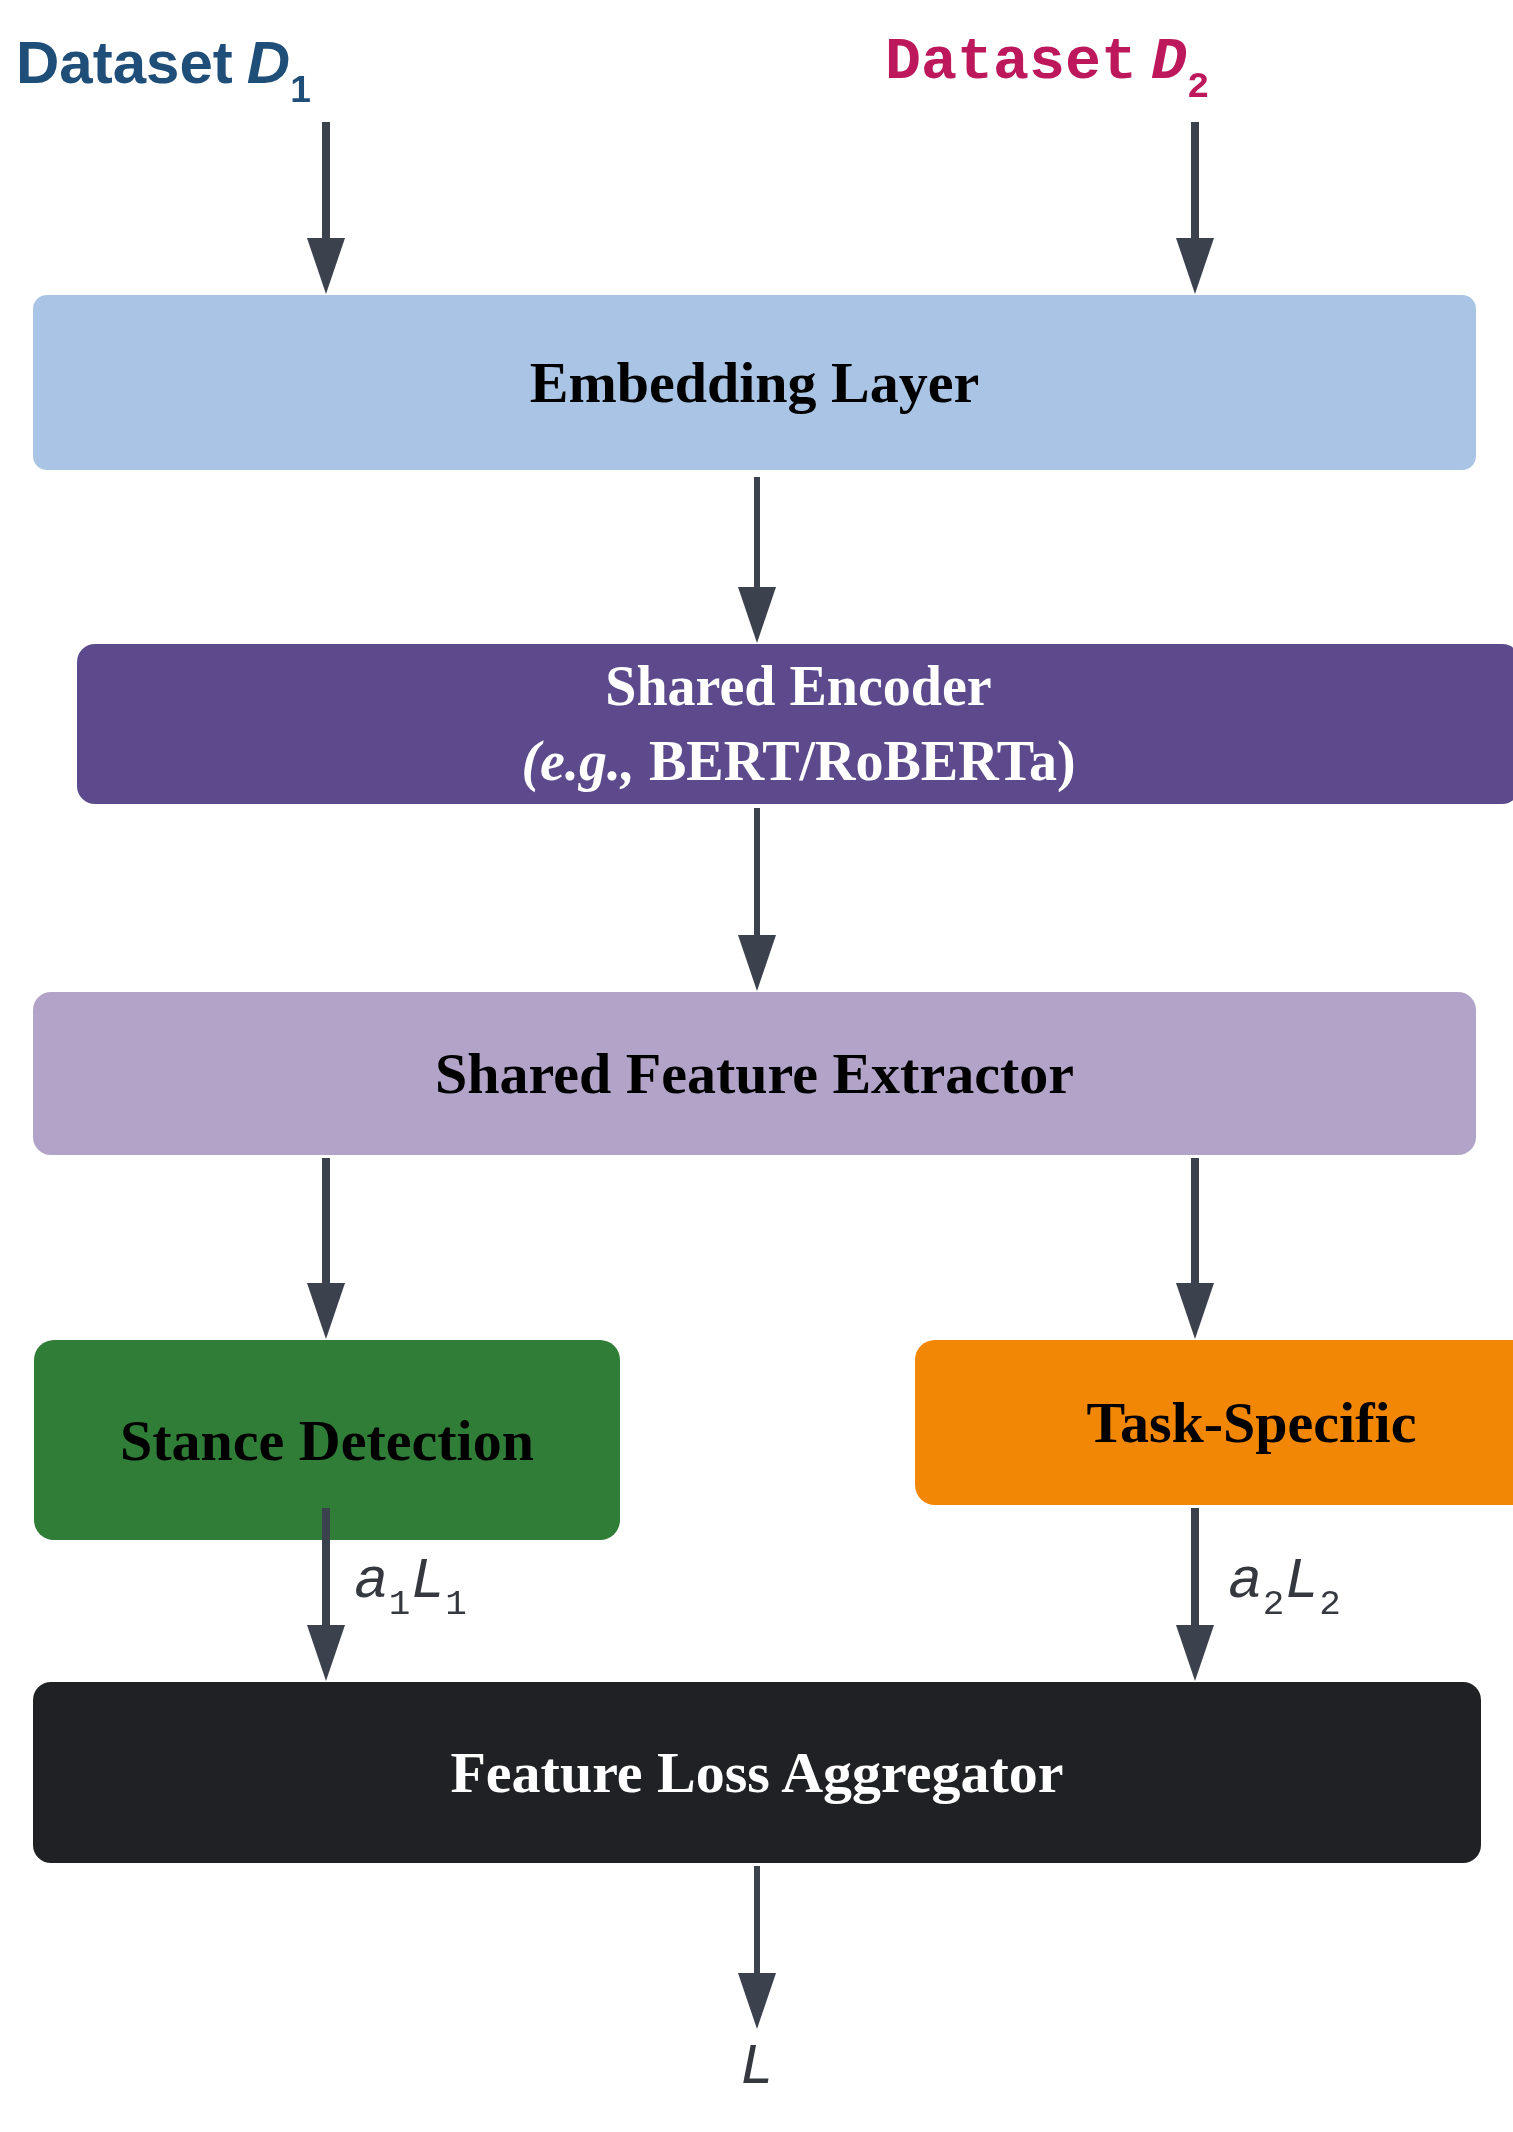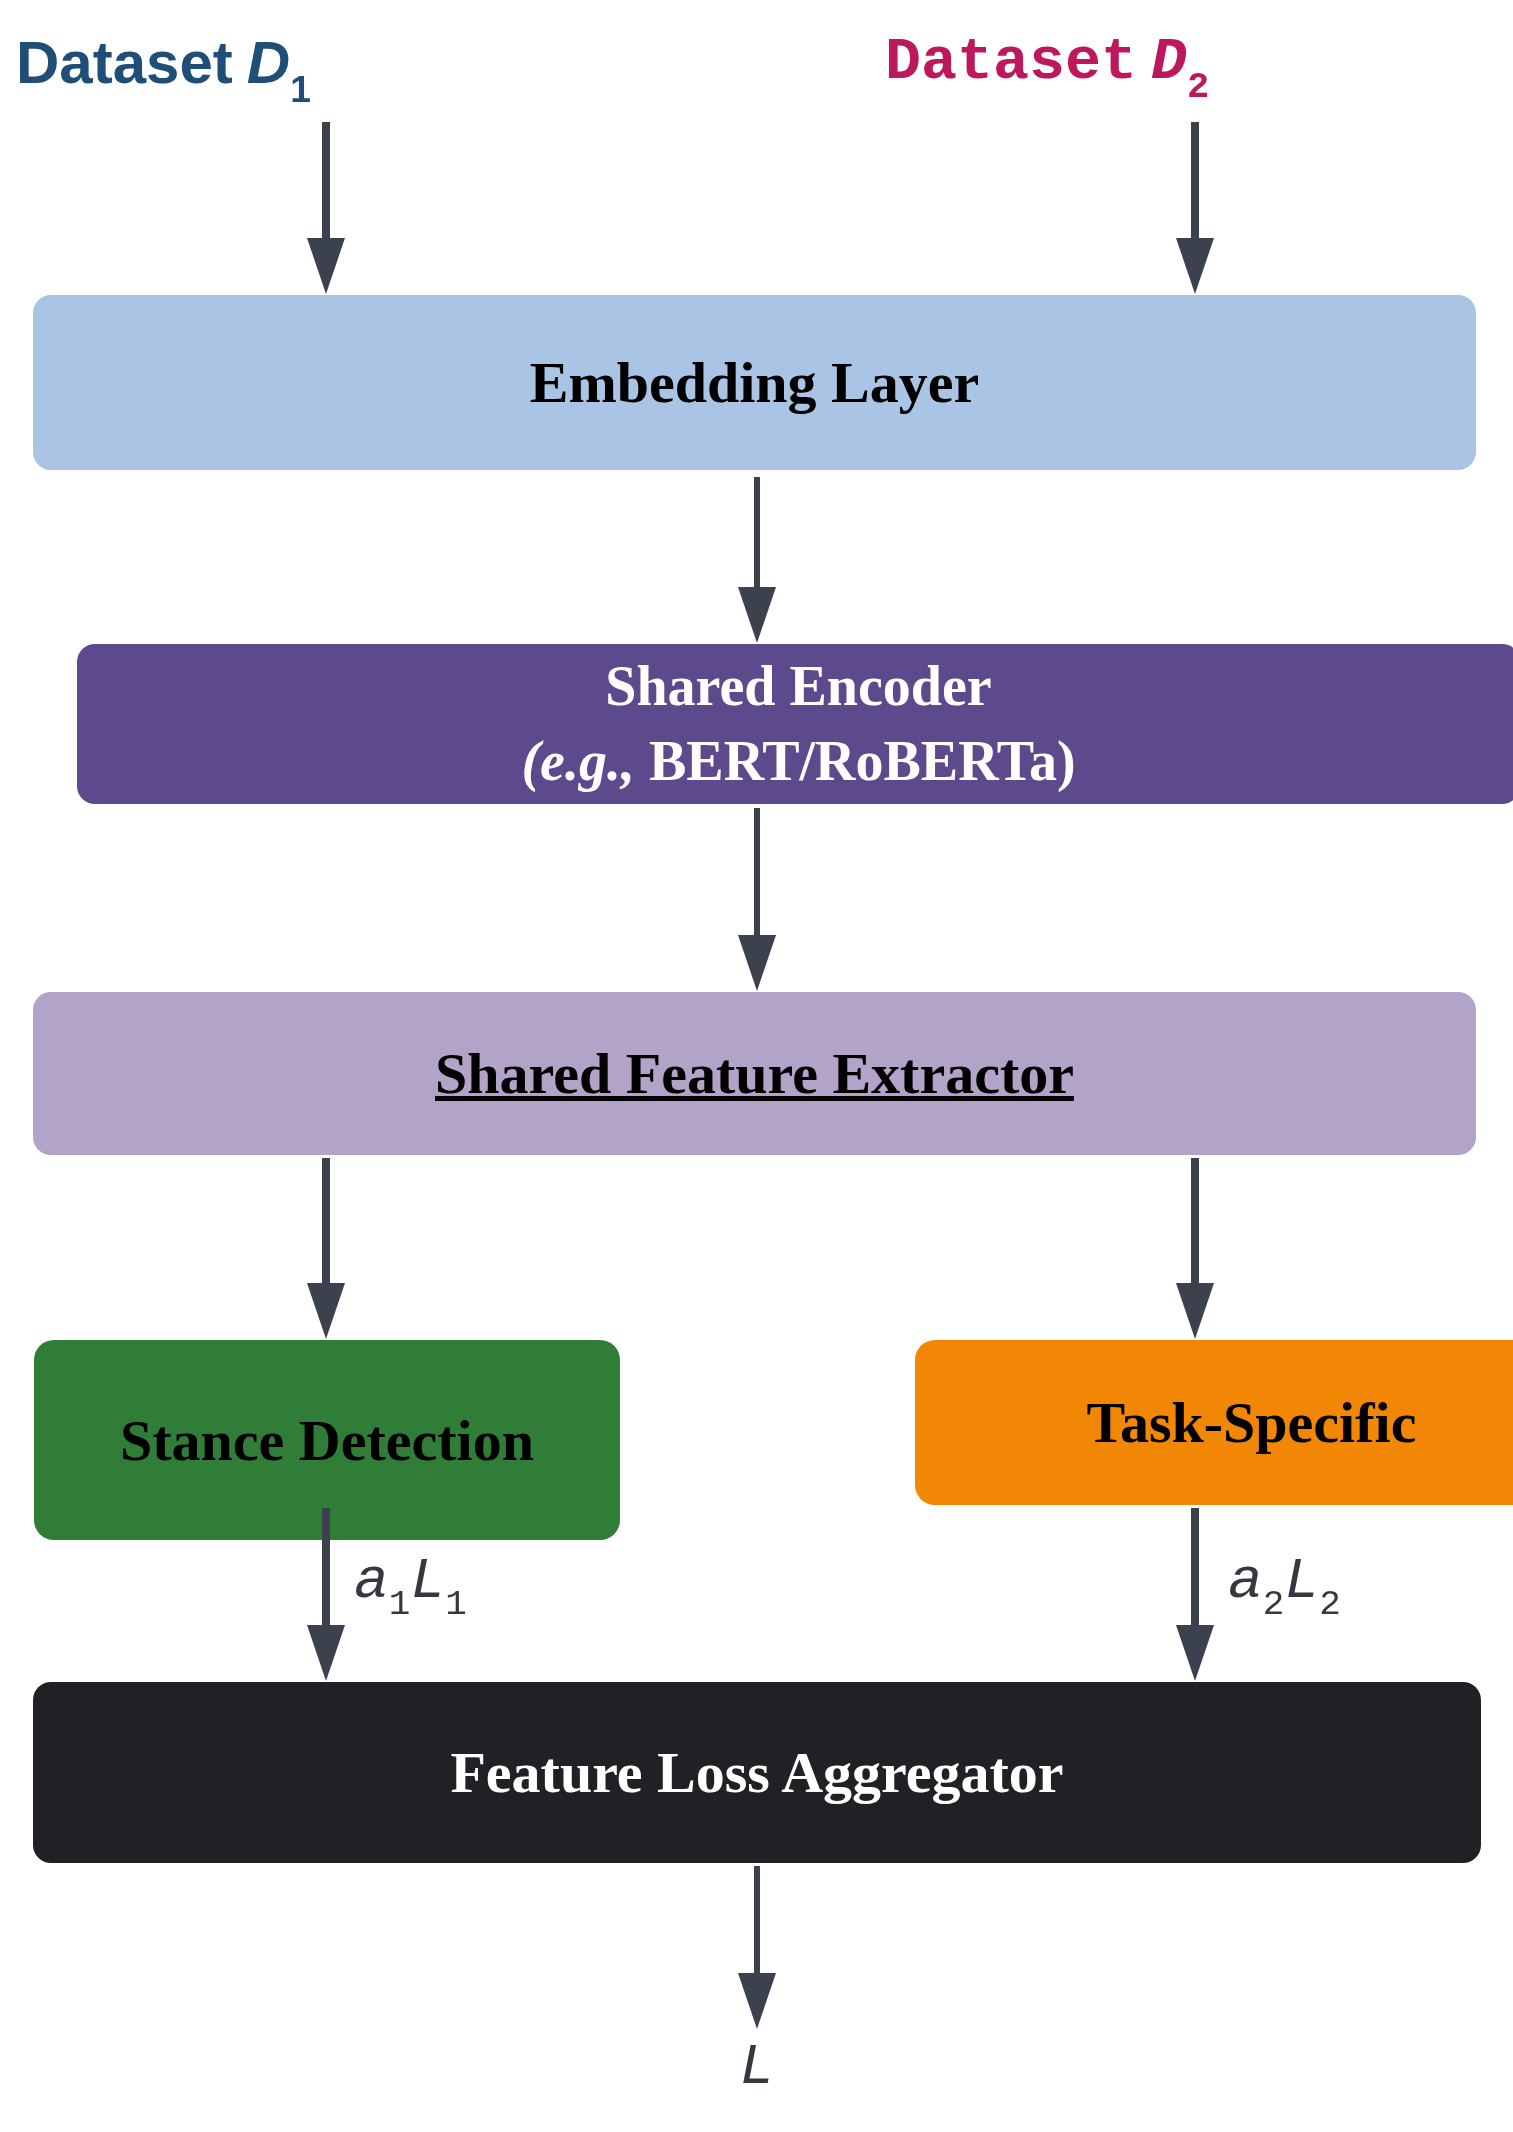--- a/index.html
+++ b/index.html
@@ -113,40 +113,40 @@
 
   <div class="arrow" id="arrow-1">
     <div class="shaft" style="background: rgb(59, 66, 78);"></div>
     <div class="head" style="border-top-color: rgb(59, 66, 78);"></div>
   </div>
   <div class="arrow" id="arrow-2">
     <div class="shaft" style="background: rgb(59, 66, 78);"></div>
     <div class="head" style="border-top-color: rgb(59, 66, 78);"></div>
   </div>
 
-  <div class="box" id="box-embedding" style="background: rgb(169, 196, 228); color: rgb(0, 0, 0);">
+  <div class="box" id="box-embedding" style="background: rgb(169, 196, 228); color: rgb(0, 0, 0); border-radius: 14px;">
     <span>Embedding Layer</span>
   </div>
 
   <div class="arrow thin" id="arrow-3">
     <div class="shaft" style="background: rgb(59, 66, 78);"></div>
     <div class="head" style="border-top-color: rgb(59, 66, 78);"></div>
   </div>
 
   <div class="box" id="box-encoder" style="background: rgb(92, 74, 140); color: rgb(255, 255, 255);">
     <span>Shared Encoder</span>
     <span><span class="eg-italic">(e.g.,</span><span> BERT/RoBERTa)</span></span>
   </div>
 
   <div class="arrow thin" id="arrow-4">
     <div class="shaft" style="background: rgb(59, 66, 78);"></div>
     <div class="head" style="border-top-color: rgb(59, 66, 78);"></div>
   </div>
 
-  <div class="box" id="box-extractor" style="background: rgb(178, 163, 200); color: rgb(0, 0, 0); text-decoration: underline;">
+  <div class="box" id="box-extractor" style="background: rgb(178, 163, 200); color: rgb(0, 0, 0);">
     <span>Shared Feature Extractor</span>
   </div>
 
   <div class="arrow" id="arrow-5">
     <div class="shaft" style="background: rgb(59, 66, 78);"></div>
     <div class="head" style="border-top-color: rgb(59, 66, 78);"></div>
   </div>
   <div class="arrow" id="arrow-6">
     <div class="shaft" style="background: rgb(59, 66, 78);"></div>
     <div class="head" style="border-top-color: rgb(59, 66, 78);"></div>

